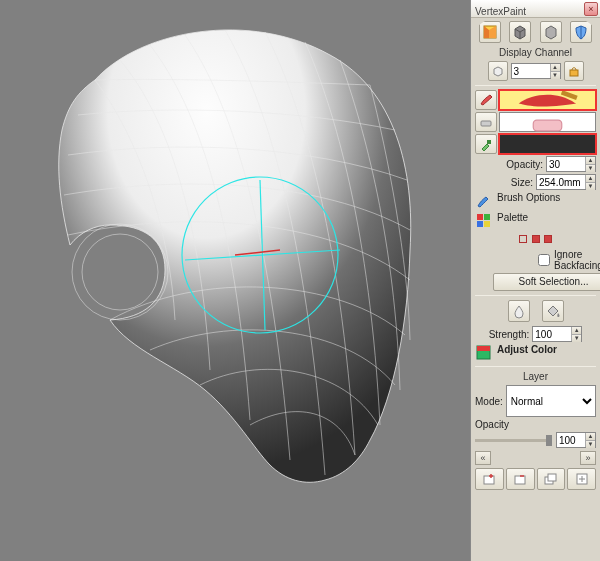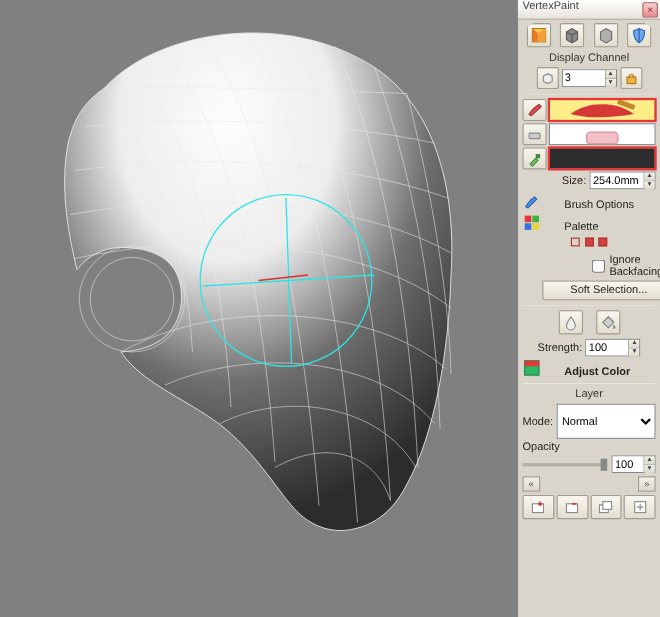--- a/index.html
+++ b/index.html
@@ -27,21 +27,21 @@
     background: #D9D5CA;
     border-left: 1px solid #888;
     display: flex;
     flex-direction: column;
   }
   .titlebar {
     height: 18px;
     background: linear-gradient(#fff,#E6E3DA);
     border-bottom: 1px solid #B6B1A4;
     display: flex;
-    align-items: flex-start;
+    align-items: flex-end;
     padding: 0 4px;
     font-size: 10px;
     color: #444;
     position: relative;
   }
   .titlebar .close {
     position: absolute;
     right: 2px;
     top: 2px;
     width: 14px; height: 14px;
@@ -156,22 +156,22 @@
   .checkbox-row {
     display: flex;
     align-items: center;
     gap: 4px;
     margin: 4px 0 2px 16px;
     padding-left: 47px;
   }
   .checkbox-row input { margin: 0; width: 12px; height: 12px; }
   .opt-row {
     display: flex;
-    align-items: flex-end;
-    gap: 20px;
+    align-items: flex-start;
+    gap: 4px;
     margin: 2px 0;
   }
   .opt-row .icon { width: 18px; height: 18px; }
   .center-dots {
     text-align: center;
     margin: 4px 0;
   }
   .center-dots span {
     display: inline-block;
     width: 8px; height: 8px;
@@ -357,20 +357,30 @@
       <span class="tbtn tool">
           <svg width="16" height="16">
             <path d="M4 13 L9 8 L11 10 L6 15 Z" fill="#74C26F" stroke="#3D8A3A"></path>
             <rect x="9" y="4" width="4" height="4" fill="#3D8A3A"></rect>
           </svg>
         </span>
       <span class="color-slot inner-black sel2"></span>
     </div>
 
     <div class="row right-align">
+        <span class="label">Opacity:</span>
+      <span class="spinner">
+          <input value="30" style="">
+          <span class="arrows">
+            <div>▲</div>
+            <div>▼</div>
+          </span>
+        </span>
+    </div>
+    <div class="row right-align">
         <span class="label">Size:</span>
       <span class="spinner">
           <input style="width: 48px;" value="254.0mm">
           <span class="arrows">
             <div>▲</div>
             <div>▼</div>
           </span>
         </span>
     </div>
 

